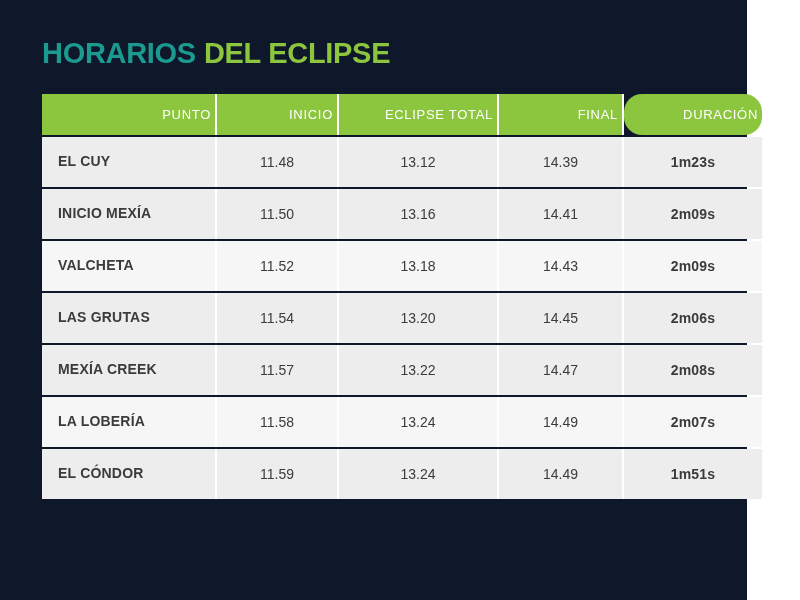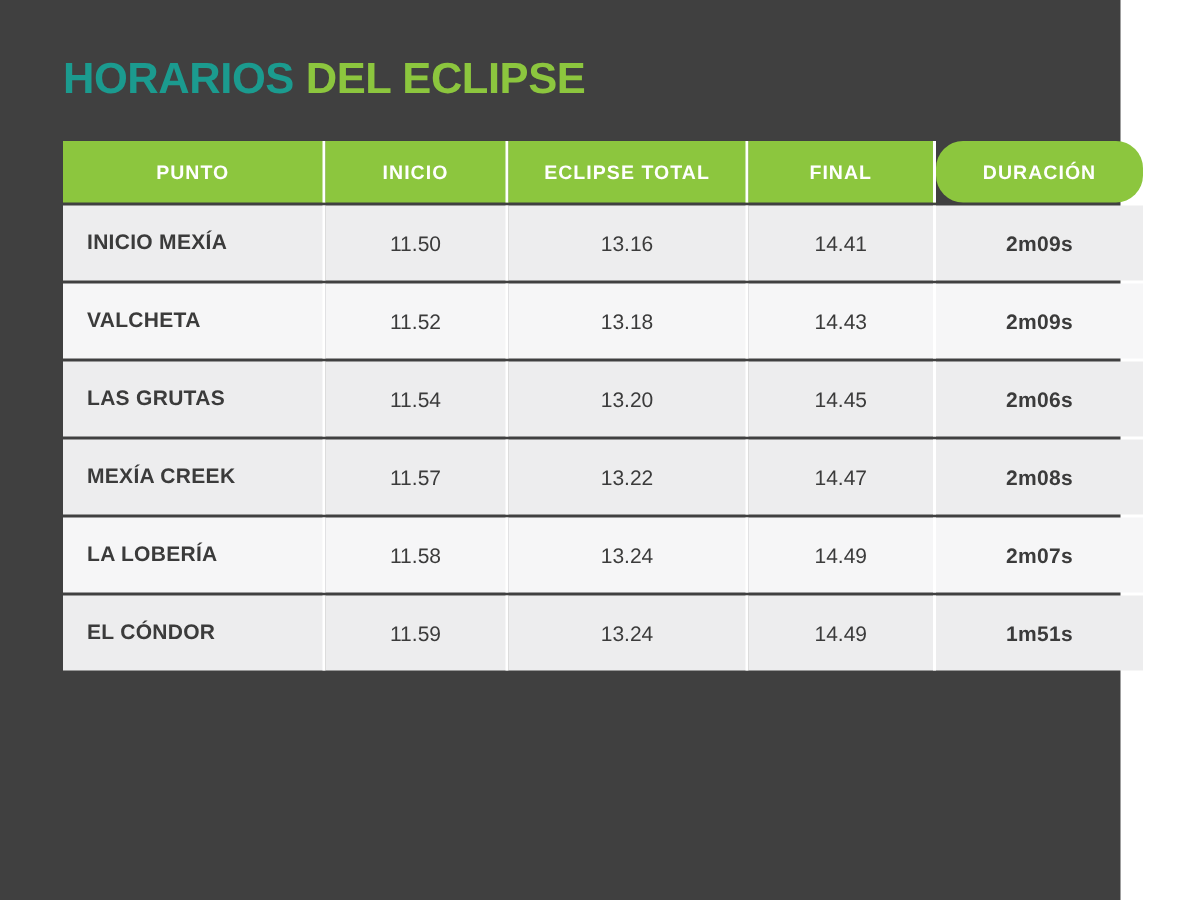--- a/index.html
+++ b/index.html
@@ -8,21 +8,21 @@
     width: 800px;
     height: 600px;
     background: #ffffff;
     font-family: "Liberation Sans", sans-serif;
   }
 
   .page {
     position: relative;
     width: 747px;
     height: 600px;
-    background: #404040;
+    background: #0f172a;
     box-sizing: border-box;
     padding: 38px 40px 0 40px;
   }
 
   .title {
     font-size: 29px;
     font-weight: bold;
     letter-spacing: -0.3px;
     margin: 0 0 22px 2px;
     line-height: 1.1;
@@ -36,23 +36,23 @@
     border-spacing: 0 2px;
     width: 720px;
     table-layout: fixed;
     margin-left: 2px;
   }
 
   thead th {
     background: #8cc63e;
     color: #ffffff;
     font-size: 13px;
-    font-weight: bold;
+    font-weight: normal;
     letter-spacing: 0.7px;
-    text-align: center;
+    text-align: right;
     padding: 13px 4px 13px 4px;
     border-right: 2px solid #ffffff;
     vertical-align: middle;
   }
   thead th:last-child { border-right: none; border-radius: 18px; }
   thead th.col-punto { }
 
   tbody td {
     background: #ededee;
     font-size: 14px;
@@ -109,20 +109,27 @@
       <tr>
         <th class="col-punto">PUNTO</th>
         <th>INICIO</th>
         <th>ECLIPSE TOTAL</th>
         <th>FINAL</th>
         <th>DURACIÓN</th>
       </tr>
     </thead>
     <tbody>
       <tr>
+        <td class="punto">EL CUY</td>
+        <td>11.48</td>
+        <td>13.12</td>
+        <td>14.39</td>
+        <td class="duracion">1m23s</td>
+      </tr>
+      <tr>
         <td class="punto">INICIO MEXÍA</td>
         <td>11.50</td>
         <td>13.16</td>
         <td>14.41</td>
         <td class="duracion">2m09s</td>
       </tr>
       <tr class="alt">
         <td class="punto">VALCHETA</td>
         <td>11.52</td>
         <td>13.18</td>

